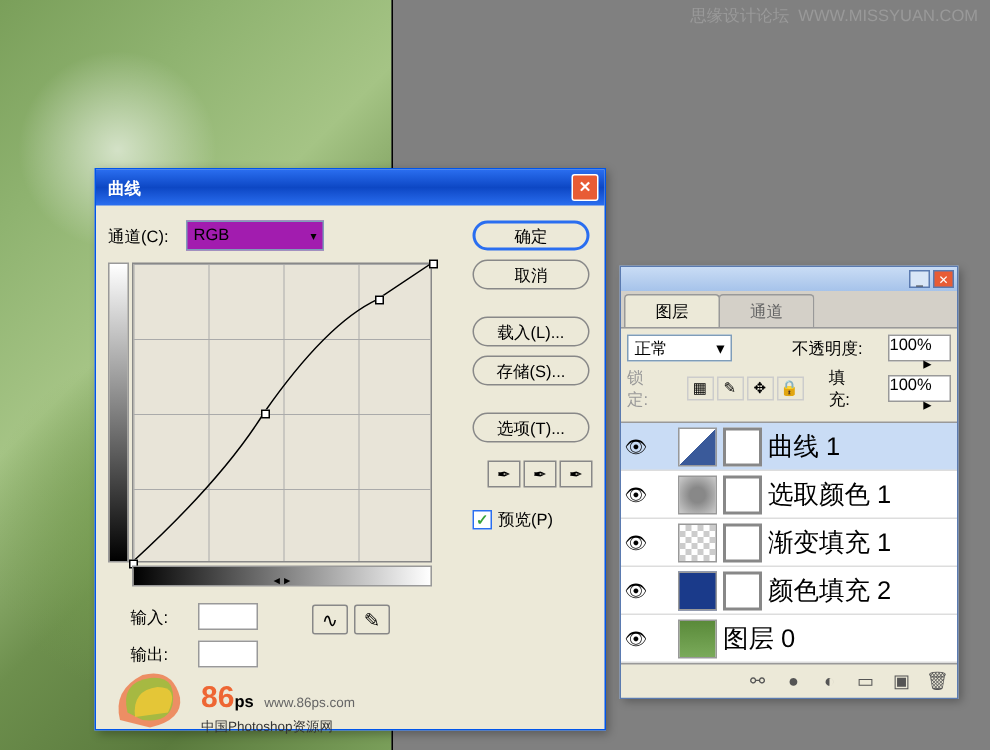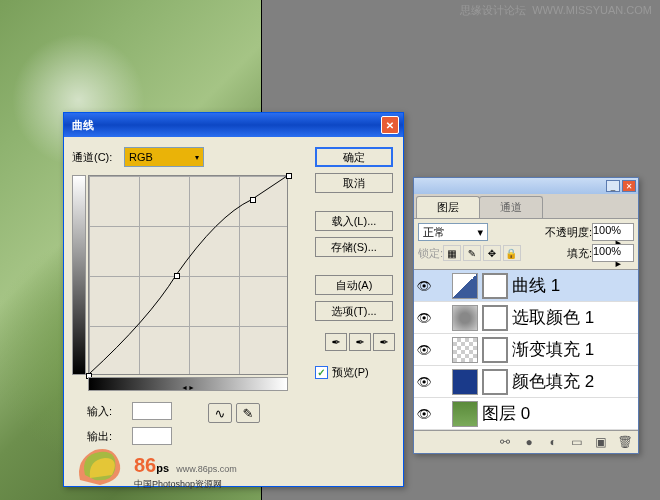--- a/index.html
+++ b/index.html
@@ -8,58 +8,58 @@
 .workspace::before{content:"";position:absolute;inset:0;background:radial-gradient(circle at 30% 20%,rgba(255,255,255,0.6) 0%,transparent 15%),radial-gradient(circle at 70% 40%,rgba(255,255,255,0.4) 0%,transparent 20%),radial-gradient(circle at 40% 70%,rgba(120,160,80,0.8) 0%,transparent 30%)}
 .watermark-top{position:absolute;top:3px;right:8px;color:#999;font-size:11px;z-index:100}
 .curves-dialog{position:absolute;left:63px;top:112px;width:341px;height:375px;background:#ece9d8;border:1px solid #0055ea;box-shadow:2px 2px 6px rgba(0,0,0,0.3);z-index:50}
 .titlebar{height:24px;background:linear-gradient(180deg,#2a6ef0 0%,#0d47c4 50%,#2a6ef0 100%);display:flex;align-items:center;padding:0 4px;color:#fff;font-weight:bold}
 .titlebar-text{flex:1;padding-left:4px}
 .titlebar-close{width:18px;height:18px;background:#e85c35;border:1px solid #fff;border-radius:2px;display:flex;align-items:center;justify-content:center;color:#fff;font-weight:bold;font-size:10px;cursor:pointer}
 .curves-body{padding:10px 8px;display:flex;gap:8px}
 .curves-left{flex:1}
 .channel-row{display:flex;align-items:center;gap:4px;margin-bottom:8px}
 .channel-row label{width:48px}
-.channel-select{width:80px;height:20px;border:1px solid #7f9db9;background:#eab308;padding:0 4px;display:flex;align-items:center;justify-content:space-between}
+.channel-select{width:92px;height:20px;border:1px solid #7f9db9;background:#a21caf;padding:0 4px;display:flex;align-items:center;justify-content:space-between}
 .channel-select .arrow{color:#000;font-size:8px}
 .curve-area{display:flex;gap:2px}
 .grad-vert{width:14px;height:200px;background:linear-gradient(180deg,#fff 0%,#000 100%);border:1px solid #999}
 .curve-grid{width:200px;height:200px;background:#e8e4d8;border:1px solid #888;position:relative}
 .curve-grid::before{content:"";position:absolute;inset:0;background-image:linear-gradient(#aaa 1px,transparent 1px),linear-gradient(90deg,#aaa 1px,transparent 1px);background-size:50px 50px}
 .curve-line{position:absolute;inset:0}
 .curve-point{position:absolute;width:6px;height:6px;border:1px solid #000;background:#fff;transform:translate(-3px,-3px)}
 .grad-horiz-row{display:flex;margin-top:2px;align-items:center}
 .grad-horiz-spacer{width:16px}
 .grad-horiz{width:200px;height:14px;background:linear-gradient(90deg,#000 0%,#fff 100%);border:1px solid #999;position:relative}
 .grad-handle{position:absolute;left:50%;bottom:-2px;width:14px;height:8px;transform:translateX(-50%);display:flex}
 .grad-handle::before{content:"◄";font-size:7px}
 .grad-handle::after{content:"►";font-size:7px}
 .io-rows{margin-top:8px}
 .io-row{display:flex;align-items:center;gap:20px;margin-bottom:4px}
 .io-row label{width:40px;text-align:right}
 .io-input{width:40px;height:18px;border:1px solid #999;background:#fff}
 .curves-right{width:80px;display:flex;flex-direction:column;gap:6px}
-.btn{width:78px;height:20px;background:#ece9d8;border:1px solid #888;border-radius:0;display:flex;align-items:center;justify-content:center;cursor:pointer}
+.btn{width:78px;height:20px;background:#ece9d8;border:1px solid #888;border-radius:10px;display:flex;align-items:center;justify-content:center;cursor:pointer}
 .btn.primary{border:2px solid #2a6ef0}
 .btn.disabled{color:#999}
 .tools-row{display:flex;gap:4px;margin-top:4px;align-items:center;padding-left:16px}
 .tool-btn{width:24px;height:20px;border:1px solid #888;background:#ece9d8;border-radius:2px;display:flex;align-items:center;justify-content:center;font-size:13px}
 .eyedroppers{display:flex;gap:2px;justify-content:flex-end;margin-top:6px}
 .eyedropper{width:22px;height:18px;border:1px solid #888;background:#ece9d8;display:flex;align-items:center;justify-content:center}
 .preview-row{display:flex;align-items:center;gap:4px;margin-top:8px}
 .checkbox{width:13px;height:13px;border:1px solid #2a6ef0;background:#fff;display:flex;align-items:center;justify-content:center;color:#39a339;font-size:10px;font-weight:bold}
 .layers-panel{position:absolute;left:413px;top:177px;width:226px;background:#ece9d8;border:1px solid #5a7ab0;box-shadow:2px 2px 6px rgba(0,0,0,0.3);z-index:40}
 .layers-titlebar{height:16px;background:linear-gradient(180deg,#c9dcf5 0%,#a6c3ea 100%);display:flex;justify-content:flex-end;align-items:center;padding:0 2px;gap:2px}
 .mini-btn{width:14px;height:12px;border:1px solid #5a7ab0;background:#d9e6f7;display:flex;align-items:center;justify-content:center;font-size:8px}
 .mini-btn.close{background:#e85c35;color:#fff}
 .tabs{display:flex;background:#d4d0c8;border-bottom:1px solid #999;padding-top:2px;padding-left:2px}
 .tab{padding:3px 20px;background:#ece9d8;border:1px solid #999;border-bottom:none;border-radius:3px 3px 0 0;margin-right:-1px;cursor:pointer}
 .tab.active{background:#ece9d8;position:relative;z-index:1}
 .tab.inactive{background:#d4d0c8;color:#666}
 .layer-controls{padding:4px;border-bottom:1px solid #999}
-.ctrl-row{display:flex;align-items:center;gap:0;margin-bottom:3px}
+.ctrl-row{display:flex;align-items:center;gap:17px;margin-bottom:3px}
 .blend-select{width:70px;height:18px;border:1px solid #7f9db9;background:#fff;padding:0 4px;display:flex;align-items:center;justify-content:space-between}
 .opacity-label{margin-left:auto}
 .opacity-input{width:42px;height:18px;border:1px solid #999;background:#fff;text-align:right;padding-right:12px;position:relative}
 .lock-label{color:#999}
 .lock-icons{display:flex;gap:2px}
 .lock-icon{width:18px;height:16px;border:1px solid #ccc;display:flex;align-items:center;justify-content:center;font-size:10px}
 .layer-list{background:#fff;max-height:200px;overflow-y:auto}
 .layer-row{display:flex;align-items:center;height:32px;border-bottom:1px solid #ddd;padding:0 2px;gap:4px}
 .layer-row.selected{background:#c9dcf5}
 .eye{width:16px;height:16px;display:flex;align-items:center;justify-content:center;font-size:12px}
@@ -137,21 +137,20 @@
         </div>
       </div>
     </div>
     <div class="curves-right">
       <div class="btn primary">确定</div>
       <div class="btn">取消</div>
       <div style="height:6px"></div>
       <div class="btn">载入(L)...</div>
       <div class="btn">存储(S)...</div>
       <div style="height:6px"></div>
-      <div class="btn">自动(A)</div>
       <div class="btn">选项(T)...</div>
       <div class="eyedroppers">
         <div class="eyedropper">✒</div>
         <div class="eyedropper">✒</div>
         <div class="eyedropper">✒</div>
       </div>
       <div class="preview-row">
         <div class="checkbox">✓</div>
         <span>预览(P)</span>
       </div>

